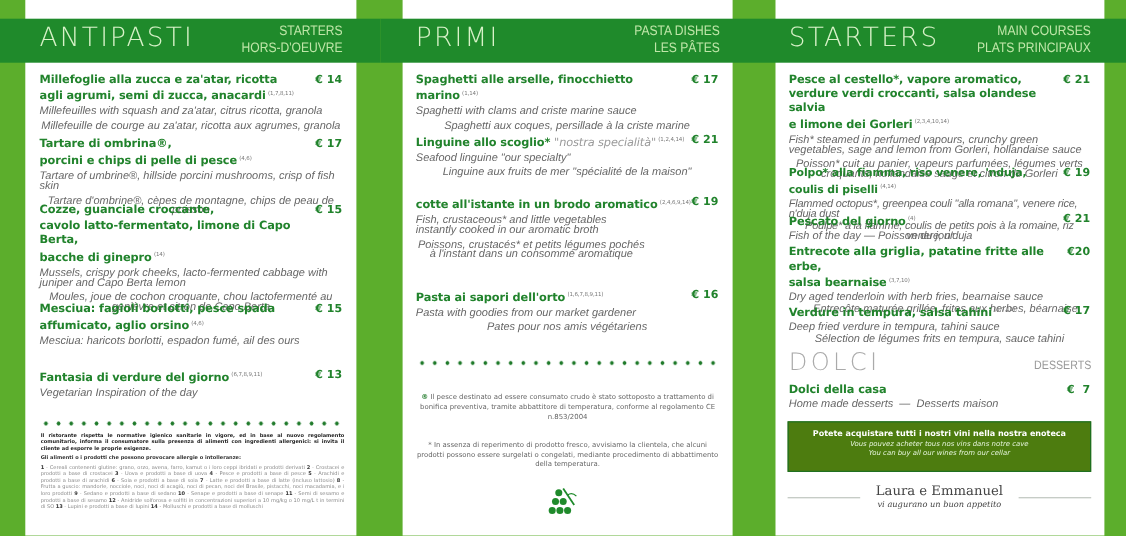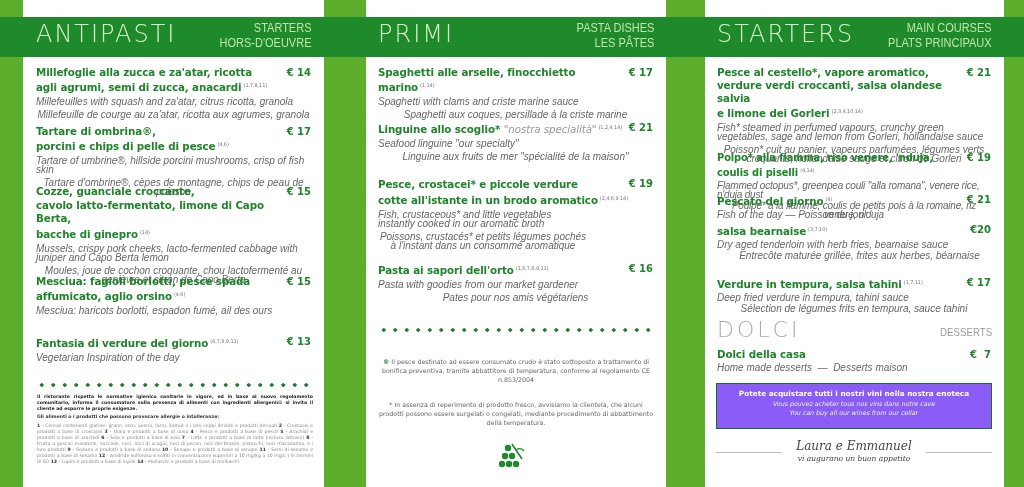--- a/index.html
+++ b/index.html
@@ -143,41 +143,40 @@
       font-family: "Liberation Sans", sans-serif;
       font-size: 11px;
       color: #999;
       transform: scaleX(0.88);
       transform-origin: right top;
     }
 
     .wine-box {
       position: absolute;
       left: 716px; top: 383px; width: 276px; height: 46px;
-      background: #8b5cf6;
+      background: #4d7c0f;
       border: 1px solid #1a6e22;
       text-align: center;
       color: #fff;
       padding-top: 4px;
     }
     .wine-box .w1 { font-size: 7.3px; font-weight: bold; line-height: 11px; }
     .wine-box .w2, .wine-box .w3 { font-size: 6.3px; font-style: italic; line-height: 9px; color: #e6f5dd; }
 
     .sign {
       position: absolute; left: 716px; top: 438px; width: 276px;
       text-align: center;
     }
     .sign .line {
       position: absolute; top: 14px; width: 66px; height: 1px; background: #b9c0b9;
     }
     .sign .l1 { left: 0; }
     .sign .l2 { right: 0; }
     .sign .name {
       font-family: "DejaVu Serif", serif;
-      font-style: italic;
       font-size: 12px;
       color: #444;
       line-height: 16px;
     }
     .sign .wish {
       font-family: "DejaVu Serif", serif;
       font-style: italic;
       font-size: 7.5px;
       color: #444;
       line-height: 10px;
@@ -299,21 +298,20 @@
     <div class="it-name"><span>Linguine allo scoglio*</span> <span class="spec">"nostra specialità"</span><span class="sup">(1,2,4,14)</span></div>
     <div class="it-price">€ 21</div>
   </div>
   <div class="it-desc">Seafood linguine "our specialty"</div>
   <div class="it-desc">Linguine aux fruits de mer "spécialité de la maison"</div>
 </div>
 
 <div class="item" style="left:378px; top:177px; width:275px;">
   <div class="it-row">
     <div class="it-name" style="line-height:14px;">
-      <div>Pesce, crostacei* e piccole verdure</div>
       <div><span>cotte all'istante in un brodo aromatico</span><span class="sup">(2,4,6,9,14)</span></div>
     </div>
     <div class="it-price">€ 19</div>
   </div>
   <div class="it-desc" style="width:200px;">Fish, crustaceous* and little vegetables instantly cooked in our aromatic broth</div>
   <div class="it-desc" style="width:210px;">Poissons, crustacés* et petits légumes pochés à l'instant dans un consommé aromatique</div>
 </div>
 
 <div class="item" style="left:378px; top:262px; width:275px;">
   <div class="it-row">
@@ -372,20 +370,21 @@
   <div class="it-row">
     <div class="it-name"><span>Pescato del giorno</span><span class="sup">(4)</span></div>
     <div class="it-price">€ 21</div>
   </div>
   <div class="it-desc" style="margin-top:2px;">Fish of the day  —  Poisson du jour</div>
 </div>
 
 <div class="item" style="left:717px; top:223px; width:274px;">
   <div class="it-row">
     <div class="it-name">
+      <div>Entrecote alla griglia, patatine fritte alle erbe,</div>
       <div><span>salsa bearnaise</span><span class="sup">(3,7,10)</span></div>
     </div>
     <div class="it-price">€20</div>
   </div>
   <div class="it-desc" style="margin-top:2px;">Dry aged tenderloin with herb fries, bearnaise sauce</div>
   <div class="it-desc" style="margin-top:2px;margin-left:11px;">Entrecôte maturée grillée, frites aux herbes, béarnaise</div>
 </div>
 
 <div class="item" style="left:717px; top:276px; width:274px;">
   <div class="it-row">

